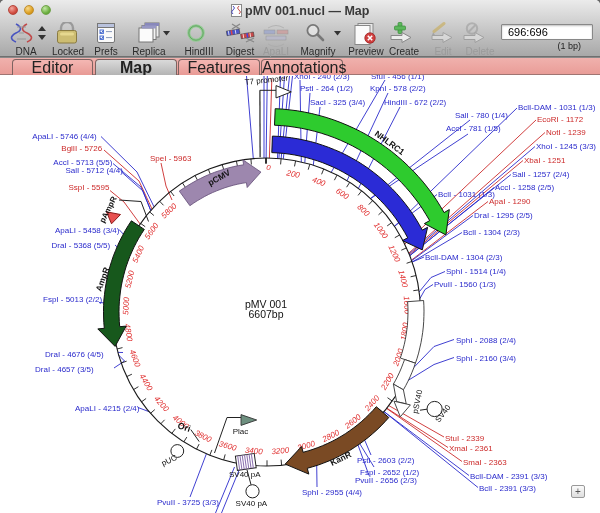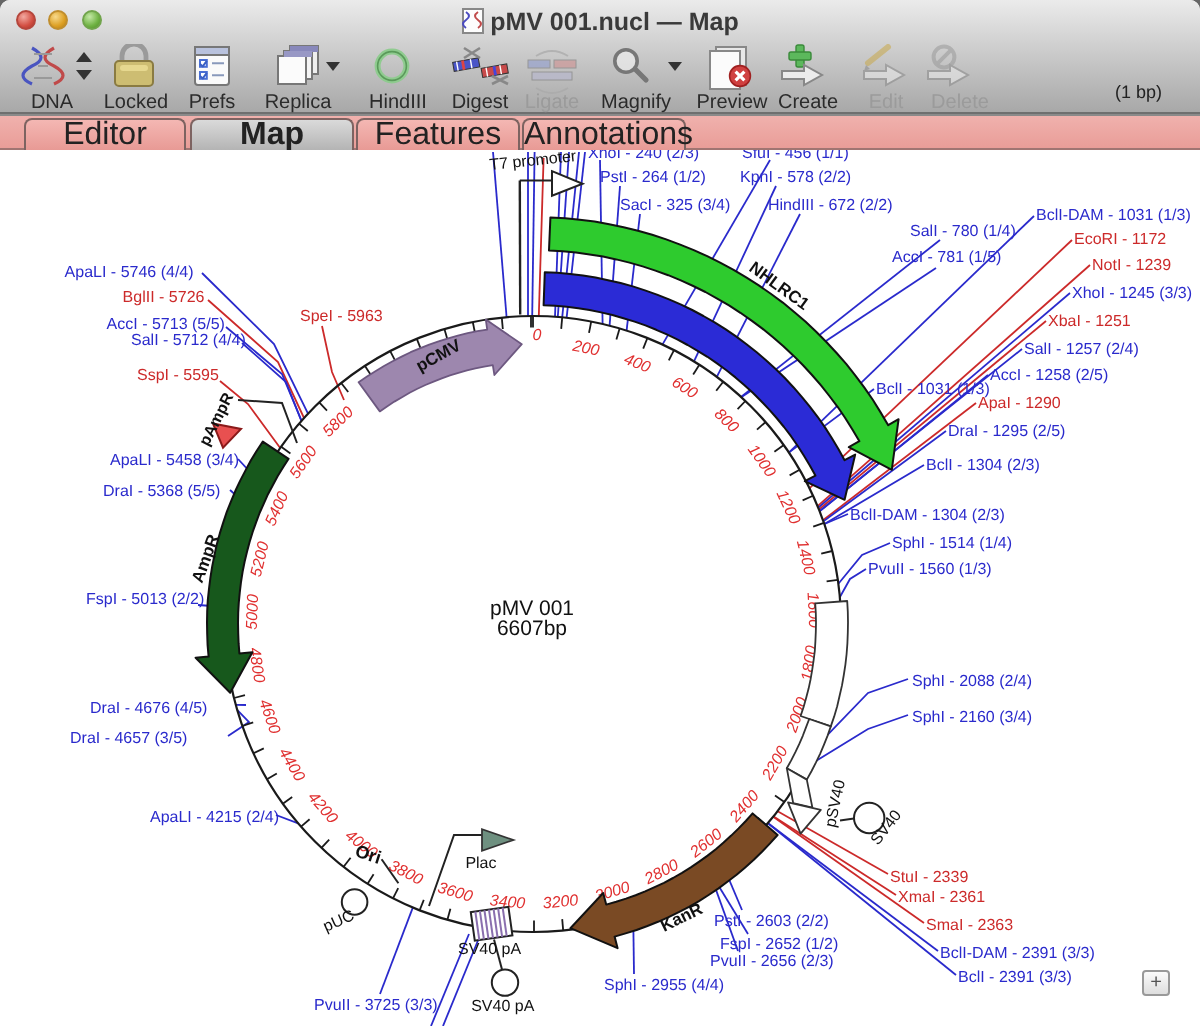--- a/index.html
+++ b/index.html
@@ -116,26 +116,27 @@
   <line x1="468.3" y1="10.2" x2="475.7" y2="2.8" stroke="#999" stroke-width="2"></line>
   <path d="M464,13.5 h11 v-3 l9,5 l-9,5 v-3 h-11 Z" fill="#ececec" stroke="#888"></path>
   </g>
 </svg>
 <div class="tblabel" style="left:26px">DNA</div>
 <div class="tblabel" style="left:68px">Locked</div>
 <div class="tblabel" style="left:106px">Prefs</div>
 <div class="tblabel" style="left:149px">Replica</div>
 <div class="tblabel" style="left:199px">HindIII</div>
 <div class="tblabel" style="left:240px">Digest</div>
-<div class="tblabel gray" style="left:276px">Ligate</div>
+<div class="tblabel gray" style="left:276px">ApaLI</div>
 <div class="tblabel" style="left:318px">Magnify</div>
 <div class="tblabel" style="left:366px">Preview</div>
 <div class="tblabel" style="left:404px">Create</div>
 <div class="tblabel gray" style="left:443px">Edit</div>
 <div class="tblabel gray" style="left:480px">Delete</div>
+<div id="field">696:696</div>
 <div id="bp">(1 bp)</div>
 </div>
 <div id="tabbar">
   <div class="tab" style="left:12px;width:81px;">Editor</div>
   <div class="tab sel" style="left:95px;width:82px;">Map</div>
   <div class="tab" style="left:178px;width:82px;">Features</div>
   <div class="tab" style="left:261px;width:82px;">Annotations</div>
 </div>
 <div id="map">
 <svg width="600" height="438" viewBox="0 75 600 438" style="position:absolute;left:0;top:0">

